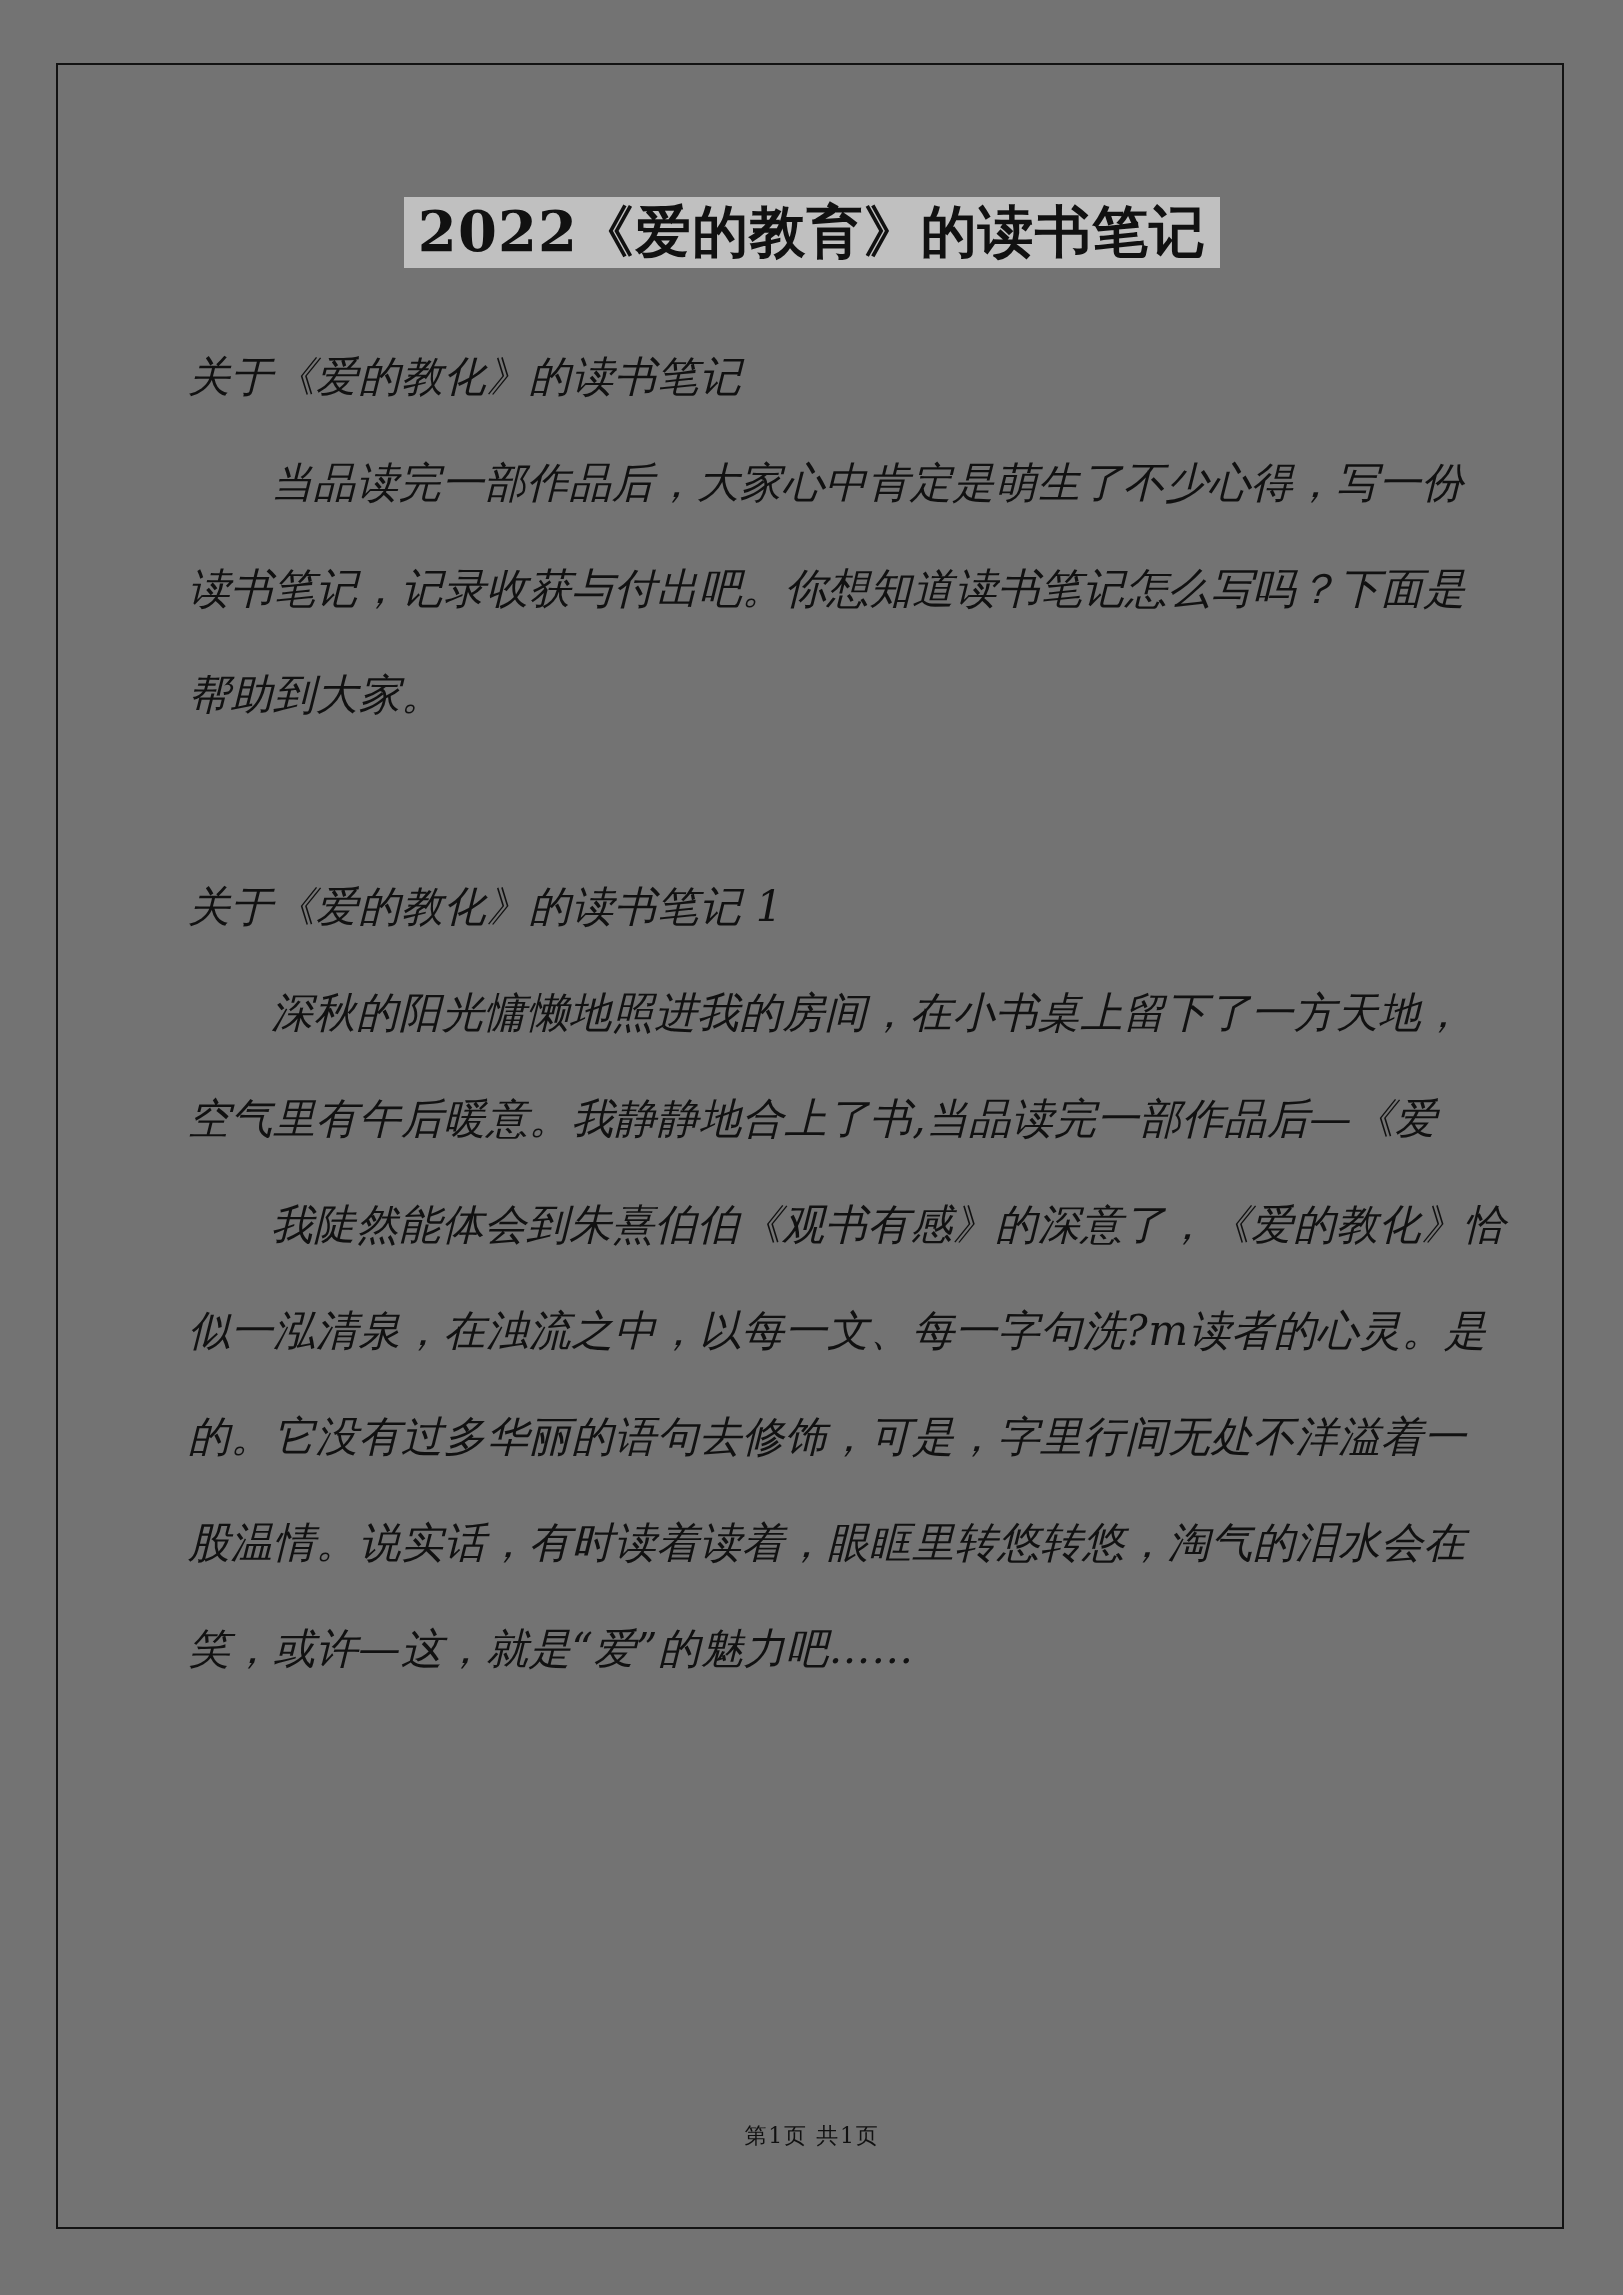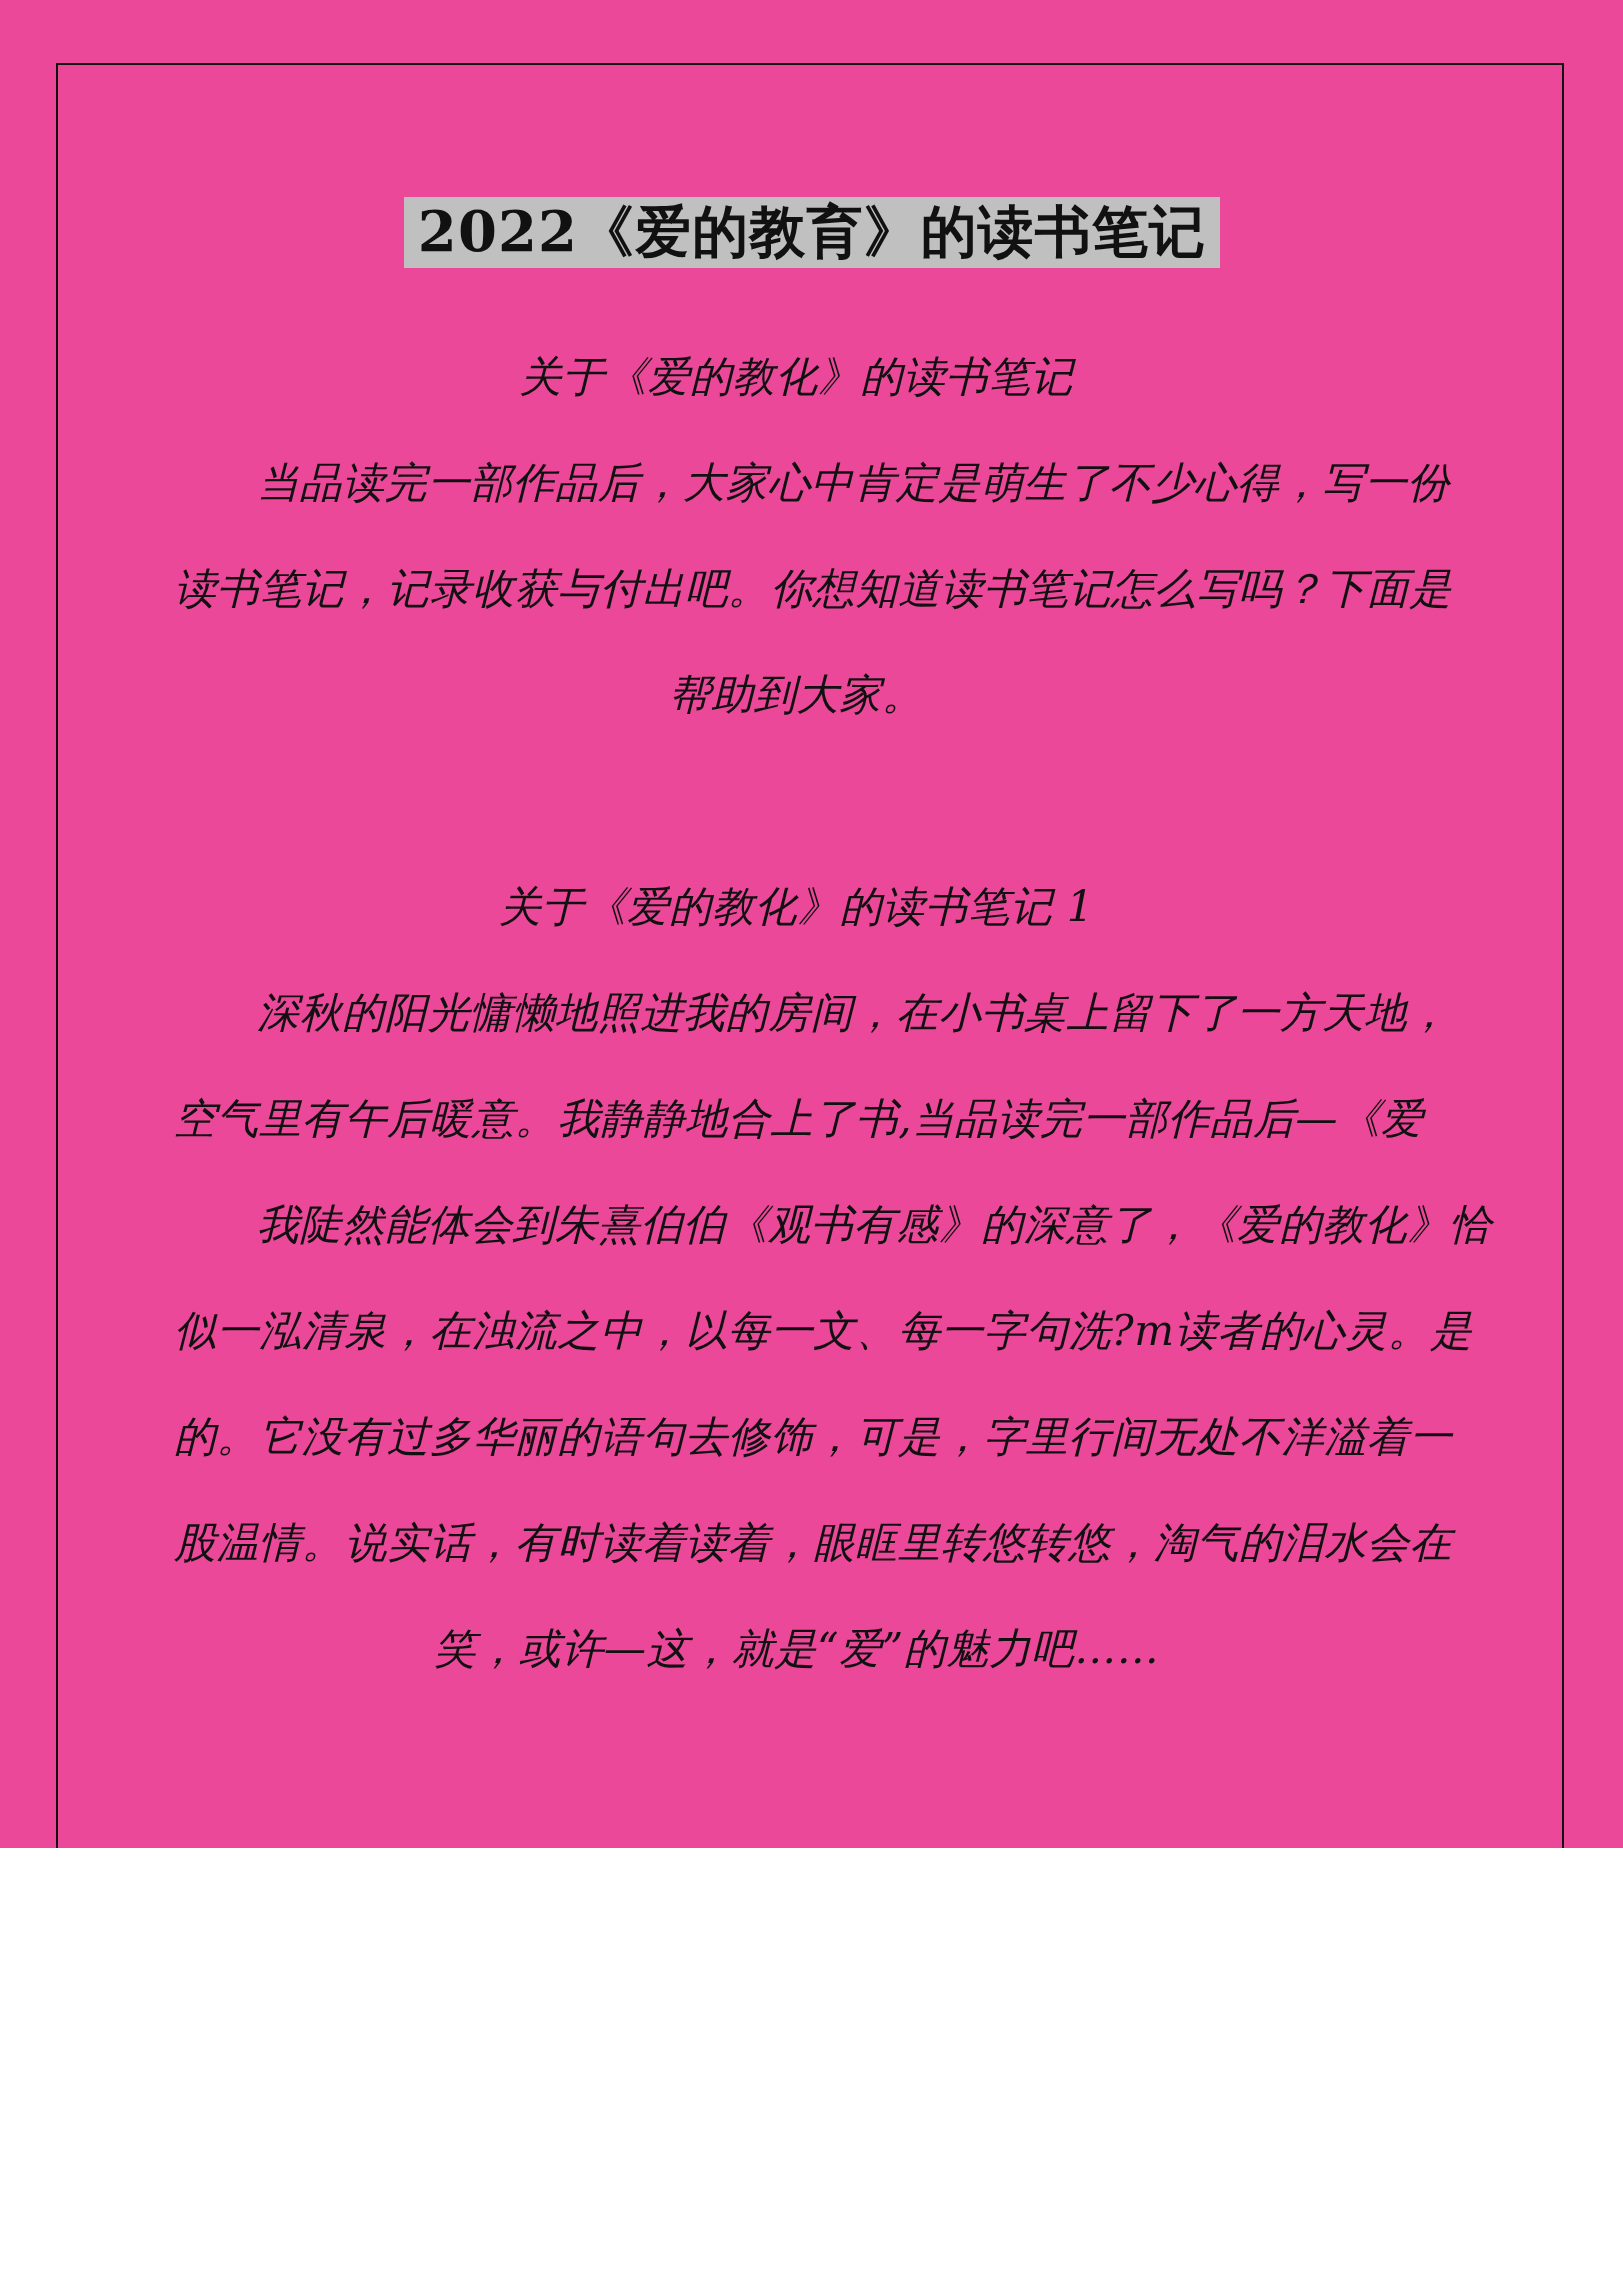--- a/index.html
+++ b/index.html
@@ -4,22 +4,22 @@
 <style>
   html, body {
     margin: 0;
     padding: 0;
     background: #ffffff;
     font-family: "DejaVu Serif", "Liberation Serif", serif;
   }
   .page {
     position: relative;
     width: 1623px;
-    height: 1848px;
-    background: #ec4899;
+    height: 2295px;
+    background: #737373;
     overflow: hidden;
   }
   .frame {
     position: absolute;
     left: 56px;
     top: 63px;
     width: 1504px;
     height: 2162px;
     border: 2.8px solid #121212;
     box-sizing: content-box;
@@ -37,27 +37,26 @@
     padding: 3.4px 13.5px 5.6px 13.5px;
     font-size: 56px;
     line-height: 62px;
     font-weight: bold;
     color: #111111;
     letter-spacing: 1.1px;
     white-space: nowrap;
   }
   .body-text {
     position: absolute;
-    left: 174px;
+    left: 188px;
     top: 324px;
     width: 1245px;
     font-size: 42px;
     font-style: italic;
     color: #111111;
-    text-align: center;
   }
   .line {
     height: 106px;
     line-height: 106px;
     white-space: nowrap;
     letter-spacing: 0.6px;
   }
   .line.indent {
     padding-left: 83px;
   }

